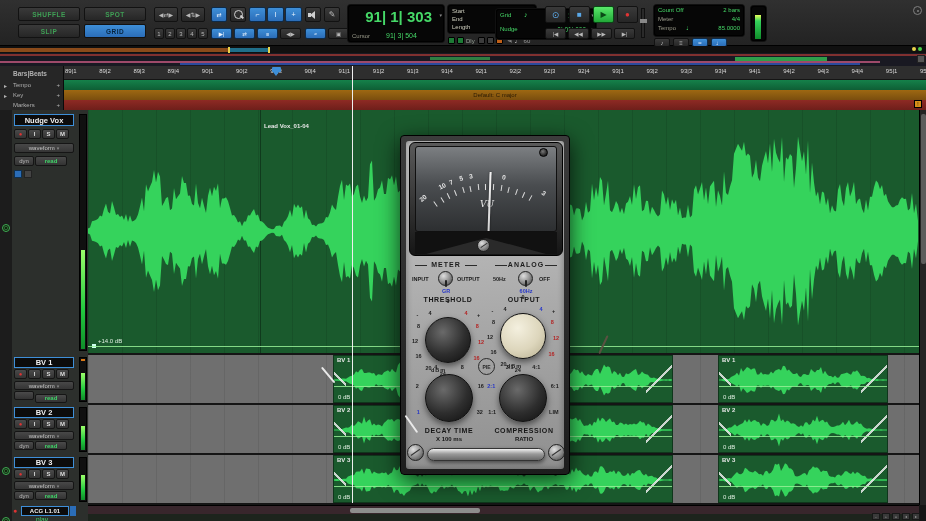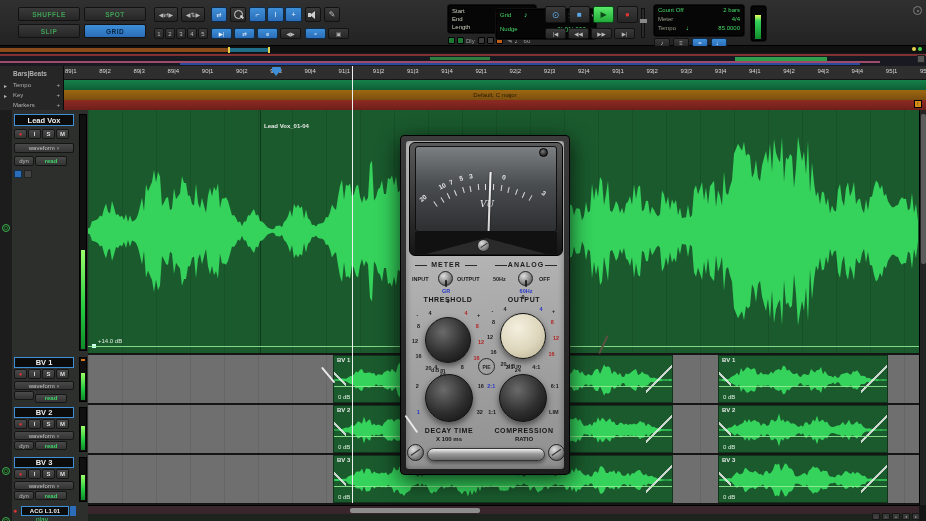--- a/index.html
+++ b/index.html
@@ -149,20 +149,26 @@
       </div>
     <div class="b" style="left:324px;top:7px;width:16px;height:15px;font-size:8px">✎</div>
 
     <div class="b blue tsm" style="left:211px;top:28px">▶|</div>
     <div class="b blue tsm" style="left:234px;top:28px">⇄</div>
     <div class="b blue tsm" style="left:257px;top:28px">≡</div>
     <div class="b tsm" style="left:280px;top:28px">◀▶</div>
     <div class="b blue tsm" style="left:305px;top:28px">≈</div>
     <div class="b tsm" style="left:328px;top:28px">▣</div>
 
+    <div class="lcd" style="left:348px;top:5px;width:96px;height:37px">
+      <div style="position:absolute;right:12px;top:3px;font-size:15px;font-weight:bold;white-space:nowrap">91| 1| 303</div>
+      <div class="car" style="position:absolute;right:2px;top:7px">▾</div>
+      <div class="lbl" style="position:absolute;left:4px;bottom:3px;font-size:6px">Cursor</div>
+      <div style="position:absolute;left:38px;bottom:3px;font-size:7px">91| 3| 504</div>
+    </div>
 
     <div class="lcd" style="left:448px;top:5px;width:88px;height:28px">
       <div style="position:absolute;left:4px;top:3px;font-size:6px;color:#cfcfbf">Start</div>
       <div style="position:absolute;right:4px;top:3px;font-size:6px">90| 3| 000</div>
       <div style="position:absolute;left:4px;top:11px;font-size:6px;color:#cfcfbf">End</div>
       <div style="position:absolute;right:4px;top:11px;font-size:6px">90| 3| 000</div>
       <div style="position:absolute;left:4px;top:19px;font-size:6px;color:#cfcfbf">Length</div>
       <div style="position:absolute;right:4px;top:19px;font-size:6px">0| 0| 000</div>
     </div>
 
@@ -374,21 +380,21 @@
       <div class="fadein"></div>
         <div class="fadeout"></div>
       <div class="cliplbl">BV 3</div>
       <div class="autoline" style="top:30px"></div>
       <div class="gain" style="bottom:2px">0 dB</div>
     </div>
   </div>
   <div class="canvas" style="top:514px;height:7px;background:#1d241d"></div>
 
   <div class="hdr" style="top:112px;height:241px">
-    <div class="tname" style="top:2px">Lead Vox</div>
+    <div class="tname" style="top:2px">Nudge Vox</div>
     <div style="position:absolute;left:2px;top:17px">
       <span class="ib rec">●</span><span class="ib">I</span><span class="ib">S</span><span class="ib">M</span>
     </div>
     <div class="dd" style="top:31px">
         <span>waveform</span>
         <span class="car">▾</span>
       </div>
     <div style="position:absolute;left:2px;top:44px">
       <span class="ib dyn">dyn</span><span class="ib read">read</span>
     </div>

